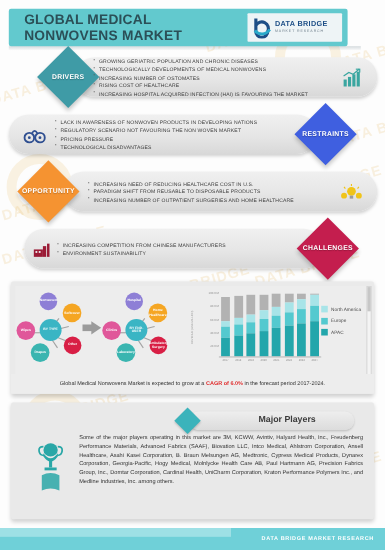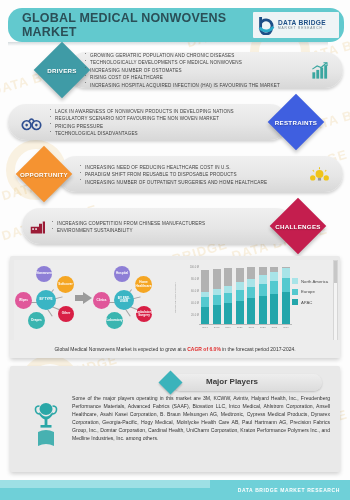--- a/index.html
+++ b/index.html
@@ -32,23 +32,23 @@
   .wmcirc {
     position: absolute; border: 9px solid rgba(226,170,60,0.14);
     border-radius: 50%; width: 60px; height: 60px; pointer-events: none;
   }
   .wmcirc.one { left: 6px; top: 140px; }
   .wmcirc.two { left: 250px; top: 22px; }
   .wmcirc.three { left: 20px; top: 355px; }
 
   
   .header {
-    position: absolute; left: 8px; top: 8px; width: 336px; height: 34px;
+    position: absolute; left: 8px; top: 8px; width: 308px; height: 34px;
     background: #62c9ce; display: flex; align-items: center;
-    border-radius: 14px;
+    border-radius: 2px;
   }
   .header-title {
     color: #2b4f57; font-size: 12.5px; font-weight: bold;
     letter-spacing: .2px; margin-left: 14px; flex: 1;
   }
   .logo-box {
     width: 86px; height: 26px; background: #eef4f6; margin-right: 5px;
     display: flex; align-items: center; padding: 2px 4px; border-radius: 1px;
   }
   .logo-mark { width: 18px; height: 20px; position: relative; flex: none; }
@@ -173,21 +173,21 @@
   .cagr-hl { color: #e02b2b; font-weight: bold; }
 
   
   #players-panel { left: 10px; top: 366px; width: 330px; height: 106px; background: #e9e9e9; }
   .mp-pill {
     position: absolute; left: 162px; top: 8px; width: 150px; height: 17px;
     background: linear-gradient(to bottom,#eeeeee,#dcdcdc); border-radius: 9px;
     box-shadow: 0 1px 2px rgba(0,0,0,.18);
   }
   .mp-title {
-    position: absolute; left: 196px; top: 11px; width: 110px; text-align: left;
+    position: absolute; left: 196px; top: 11px; width: 110px; text-align: center;
     font-size: 8px; font-weight: bold; color: #3b3b3b;
   }
   .mp-diamond {
     position: absolute; left: 152px; top: 8px; width: 17px; height: 17px;
     background: #3bb3bb; transform: rotate(45deg); box-shadow: 1px 1px 2px rgba(0,0,0,.2);
   }
   .mp-body {
     position: absolute; left: 62px; top: 28px; width: 268px; padding-right: 10px;
     font-size: 5.1px; line-height: 1.58; color: #333; text-align: justify;
   }

